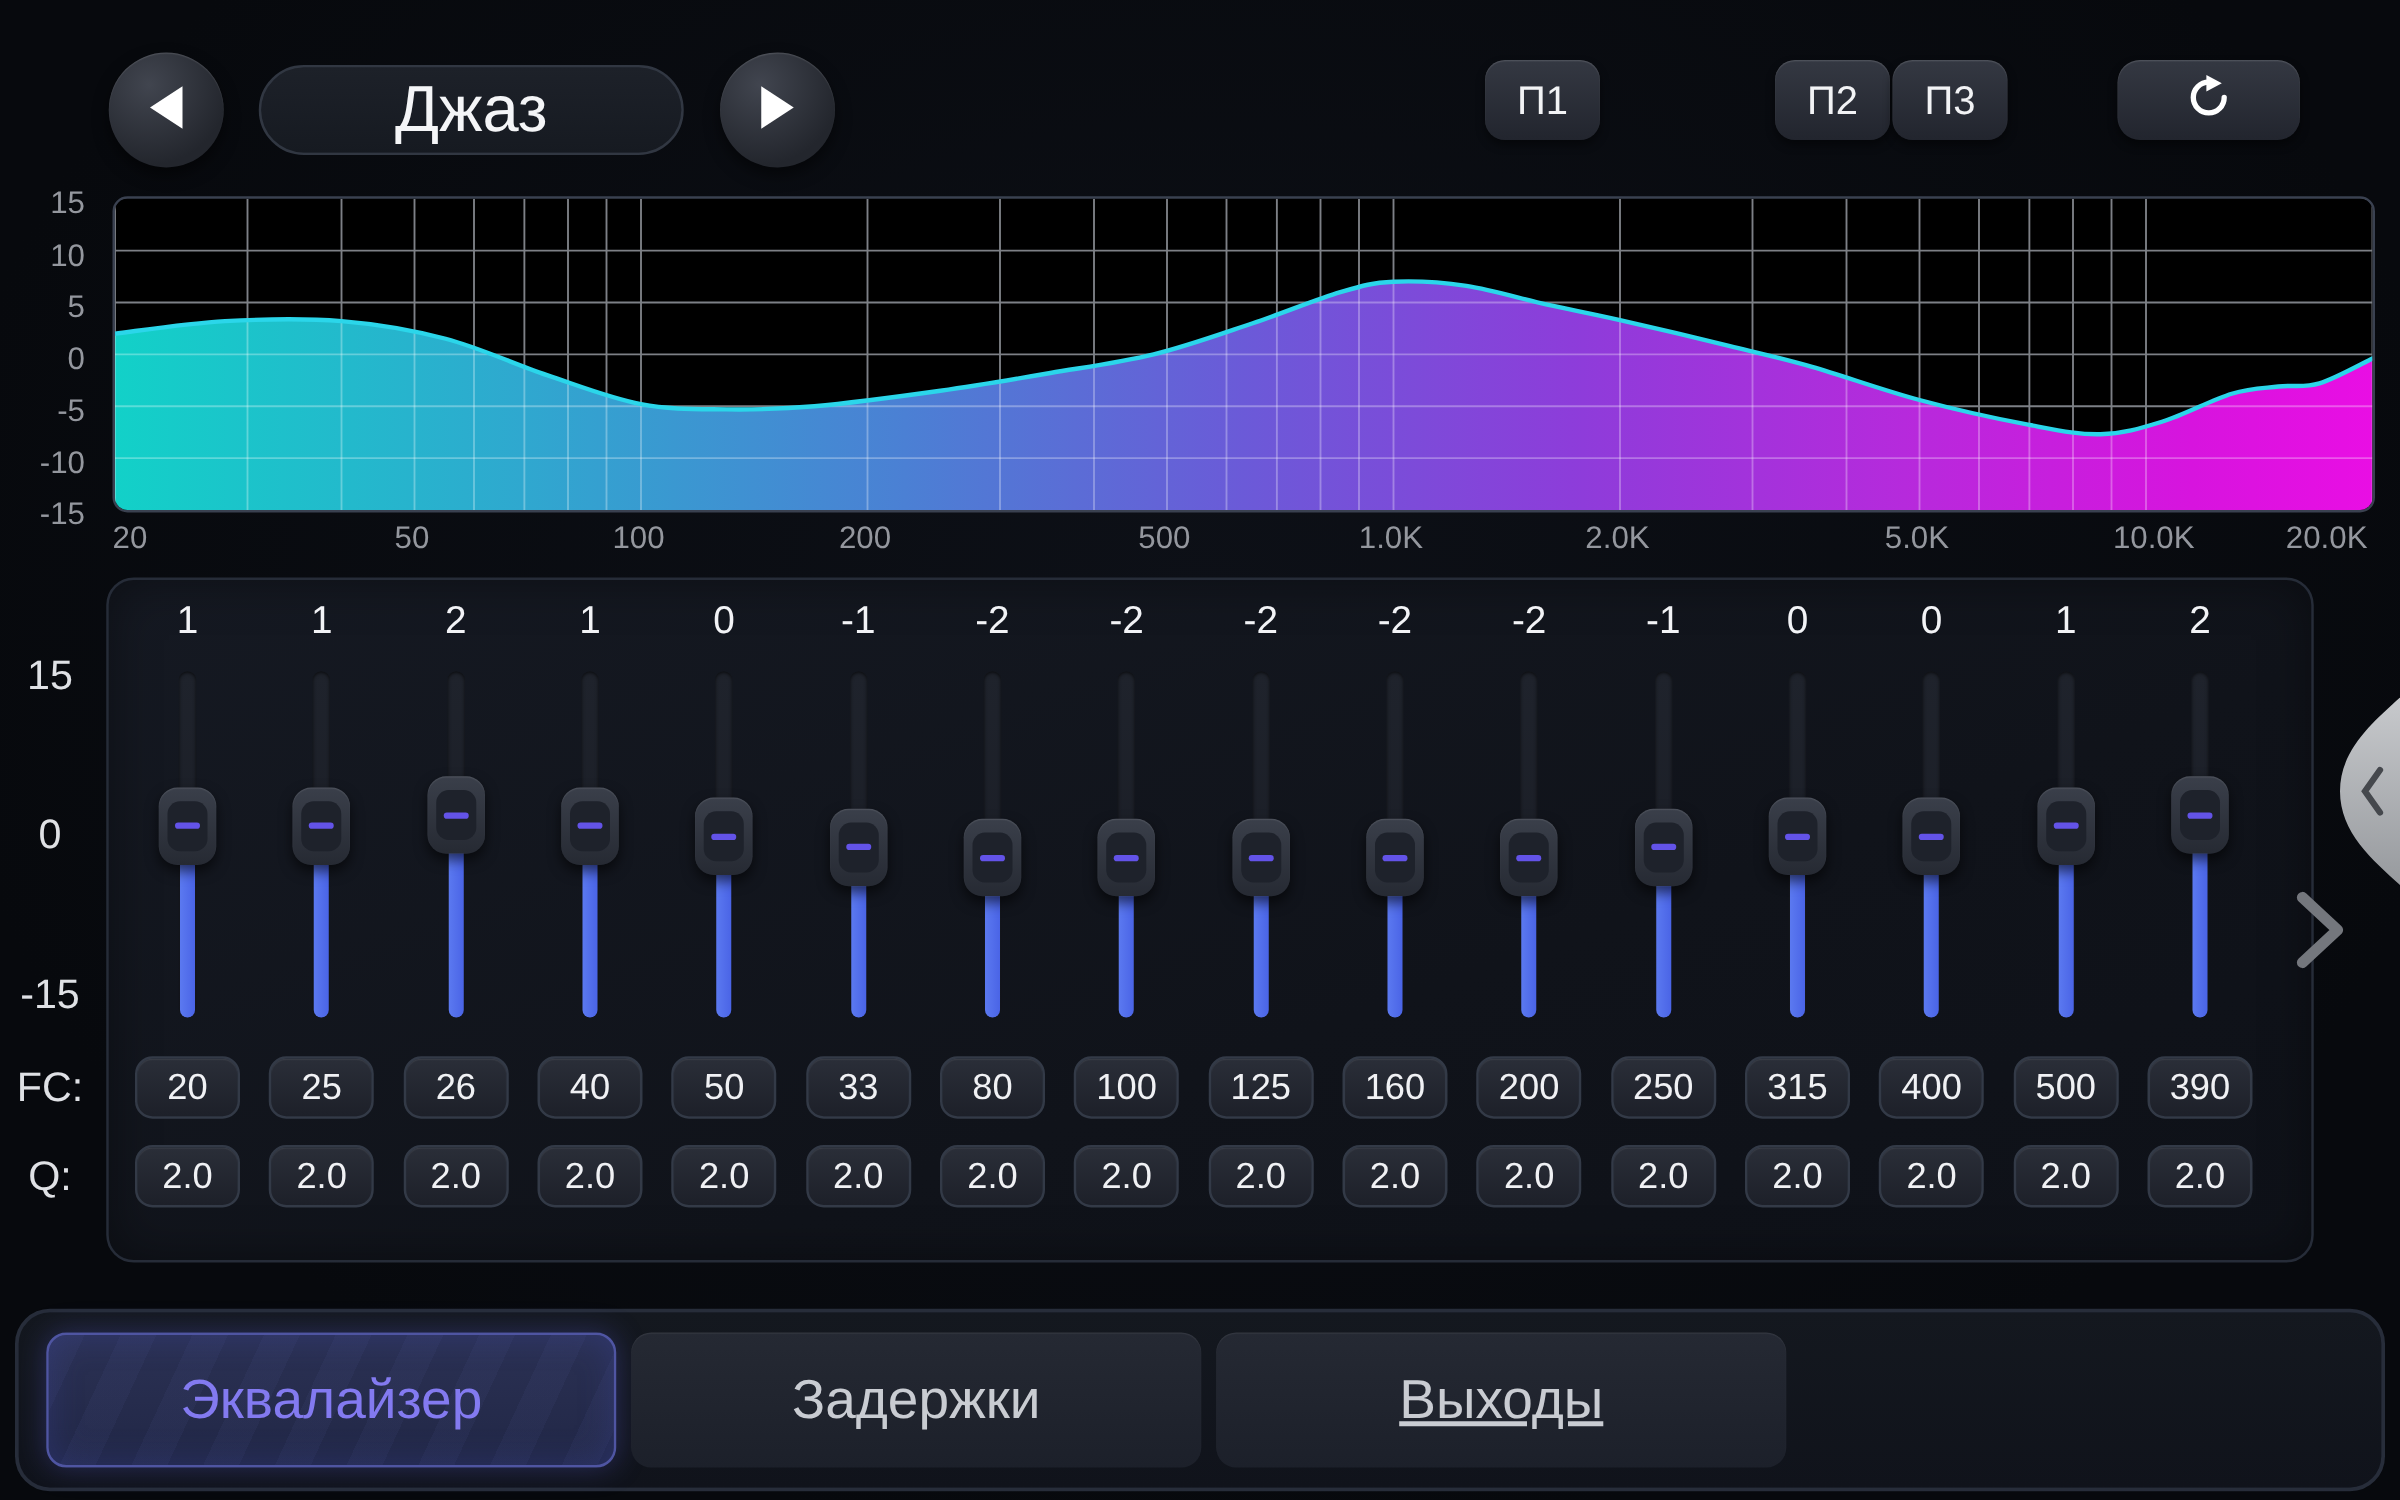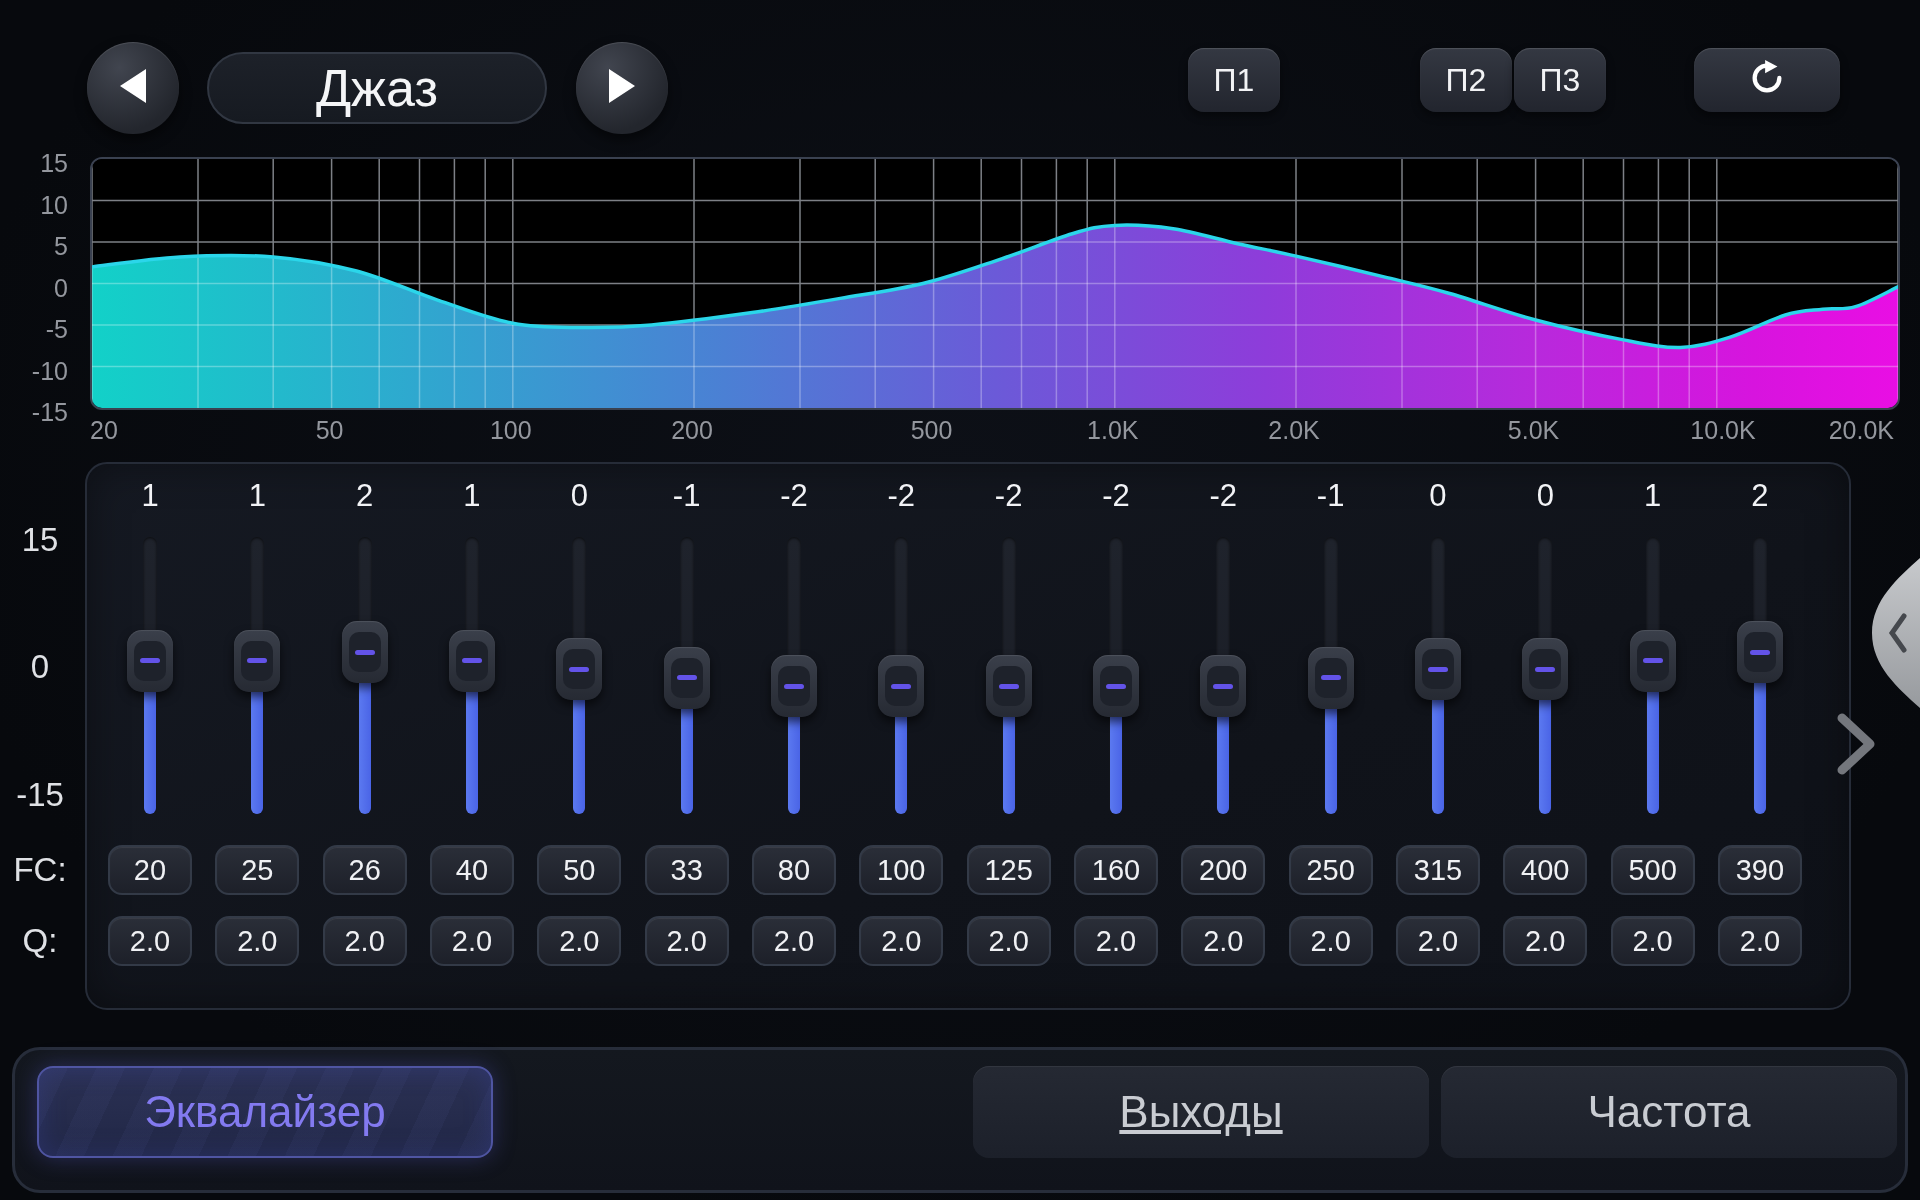--- a/index.html
+++ b/index.html
@@ -97,21 +97,21 @@
   
   #drawer-handle { position:absolute; right:0; top:558px; width:56px; height:150px; cursor:pointer; }
   #next-bands { position:absolute; left:1834px; top:712px; width:44px; height:64px; cursor:pointer; }
   
   .tabbar {
     position:absolute; left:12px; top:1047px; width:1896px; height:146px;
     border-radius:28px; border:3px solid #272d3a;
     background:linear-gradient(#14181f,#10131b);
   }
   .tab {
-    position:absolute; top:16px; width:456px; height:92px; border-radius:16px;
+    position:absolute; top:16px; width:456px; height:108px; border-radius:16px;
     background:linear-gradient(#252933,#1c202a);
     display:flex; align-items:center; justify-content:center;
     font-size:44px; color:#c9ccd2; cursor:pointer;
     box-shadow: inset 0 1px 1px rgba(255,255,255,.07);
   }
   .tab.active {
     background:
       repeating-linear-gradient(115deg, rgba(110,120,200,.06) 0 26px, rgba(0,0,0,0) 26px 52px),
       linear-gradient(#2b3154,#212746);
     border:2px solid #4f55a2;
@@ -567,21 +567,21 @@
   <svg width="44" height="64" viewBox="0 0 44 64">
     <path d="M8,6 L36,32 L8,58" fill="none" stroke="#74777d" stroke-width="9" stroke-linecap="round" stroke-linejoin="round"></path>
   </svg>
 </div>
 
 <div class="tabbar" id="tabbar">
   <div class="tab active" style="left: 22px;">
       <span>Эквалайзер</span>
     </div>
 
+  <div class="tab" style="left: 490px;">
+      <span>Задержки</span>
+    </div>
 
   <div class="tab" style="left: 958px; text-decoration: underline;">
       <span>Выходы</span>
     </div>
 
-  <div class="tab" style="left: 1426px;">
-      <span>Частота</span>
-    </div>
 </div>
 
 </body></html>

